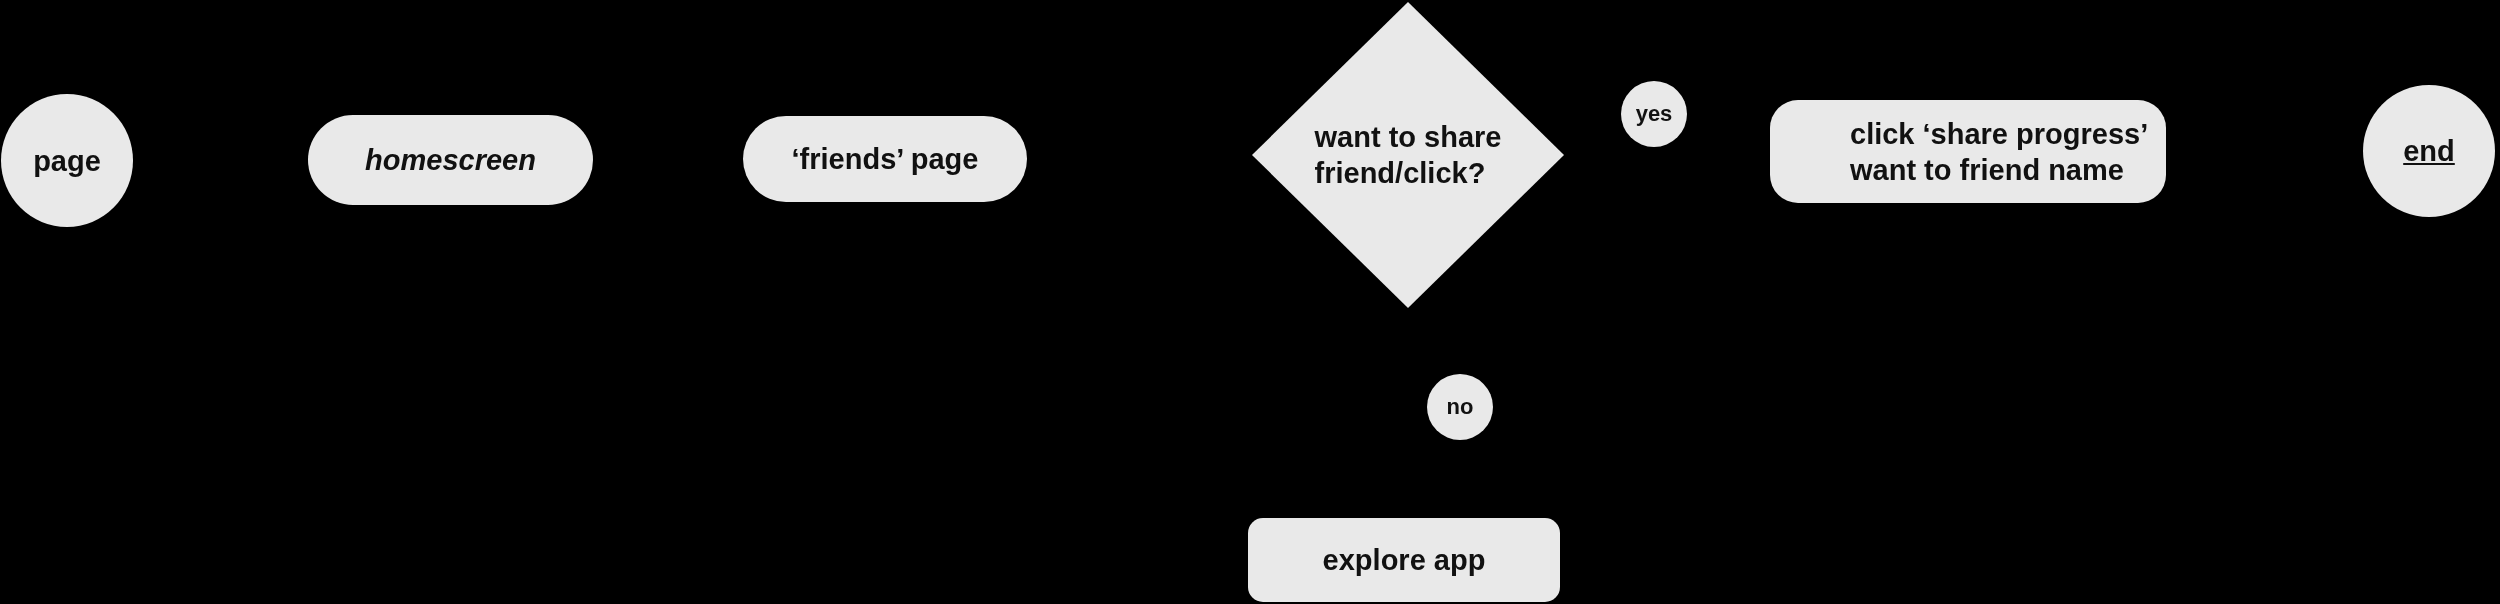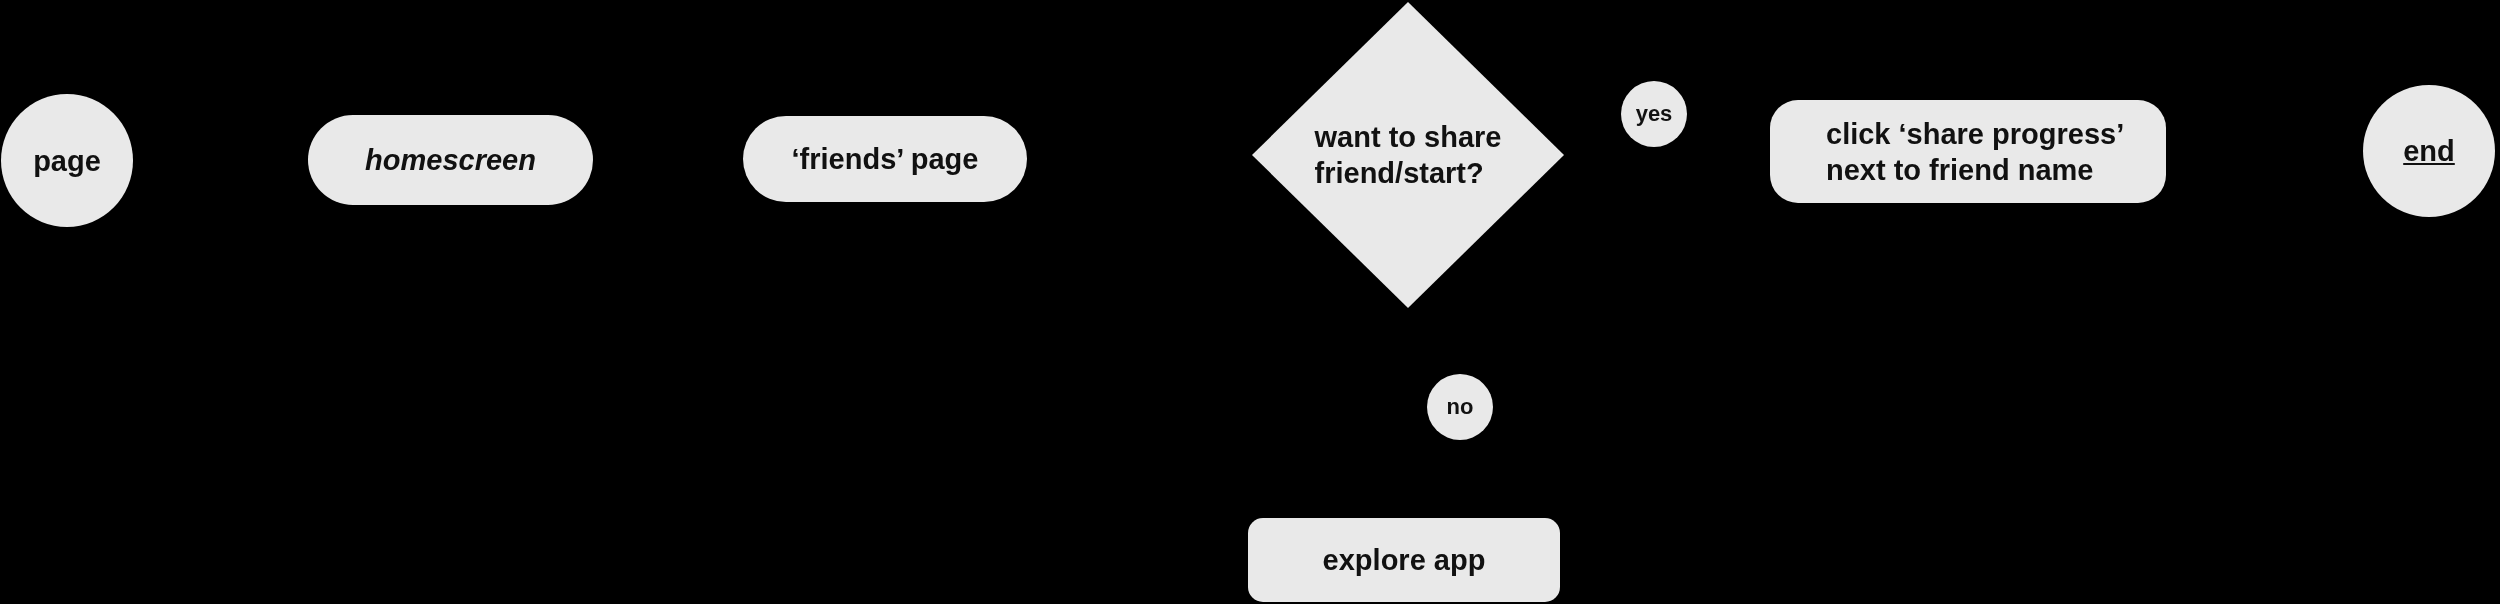--- a/index.html
+++ b/index.html
@@ -59,21 +59,21 @@
     line-height: 26px;
   }
   #node-yes { left: 1621px; top: 81px;  width: 66px; height: 66px; }
   #node-no  { left: 1427px; top: 374px; width: 66px; height: 66px; align-items: center; }
 
   
   #node-click-share {
     left: 1770px; top: 100px; width: 396px; height: 103px;
     border-radius: 28px;
     justify-content: flex-start;
-    padding-left: 56px;
+    padding-left: 80px;
     text-align: left;
   }
   #node-explore {
     left: 1248px; top: 518px; width: 312px; height: 84px;
     border-radius: 15px;
   }
 </style>
 </head>
 <body>
 
@@ -86,32 +86,32 @@
 </div>
 
 <div class="node pill" id="node-friends">
   <span>‘friends’ page</span>
 </div>
 
 <div class="node" id="node-decision">
   <div class="diamond-bg"></div>
   <div class="label-block">
     <div>want to share</div>
-    <div>friend/start?</div>
+    <div>friend/click?</div>
   </div>
 </div>
 
 <div class="node circle mini" id="node-yes">
   <span>yes</span>
 </div>
 
 <div class="node" id="node-click-share">
   <div>
     <div>click ‘share progress’</div>
-    <div>next to friend name</div>
+    <div>want to friend name</div>
   </div>
 </div>
 
 <div class="node circle" id="node-end">
   <span>end</span>
 </div>
 
 <div class="node circle mini" id="node-no">
   <span>no</span>
 </div>

